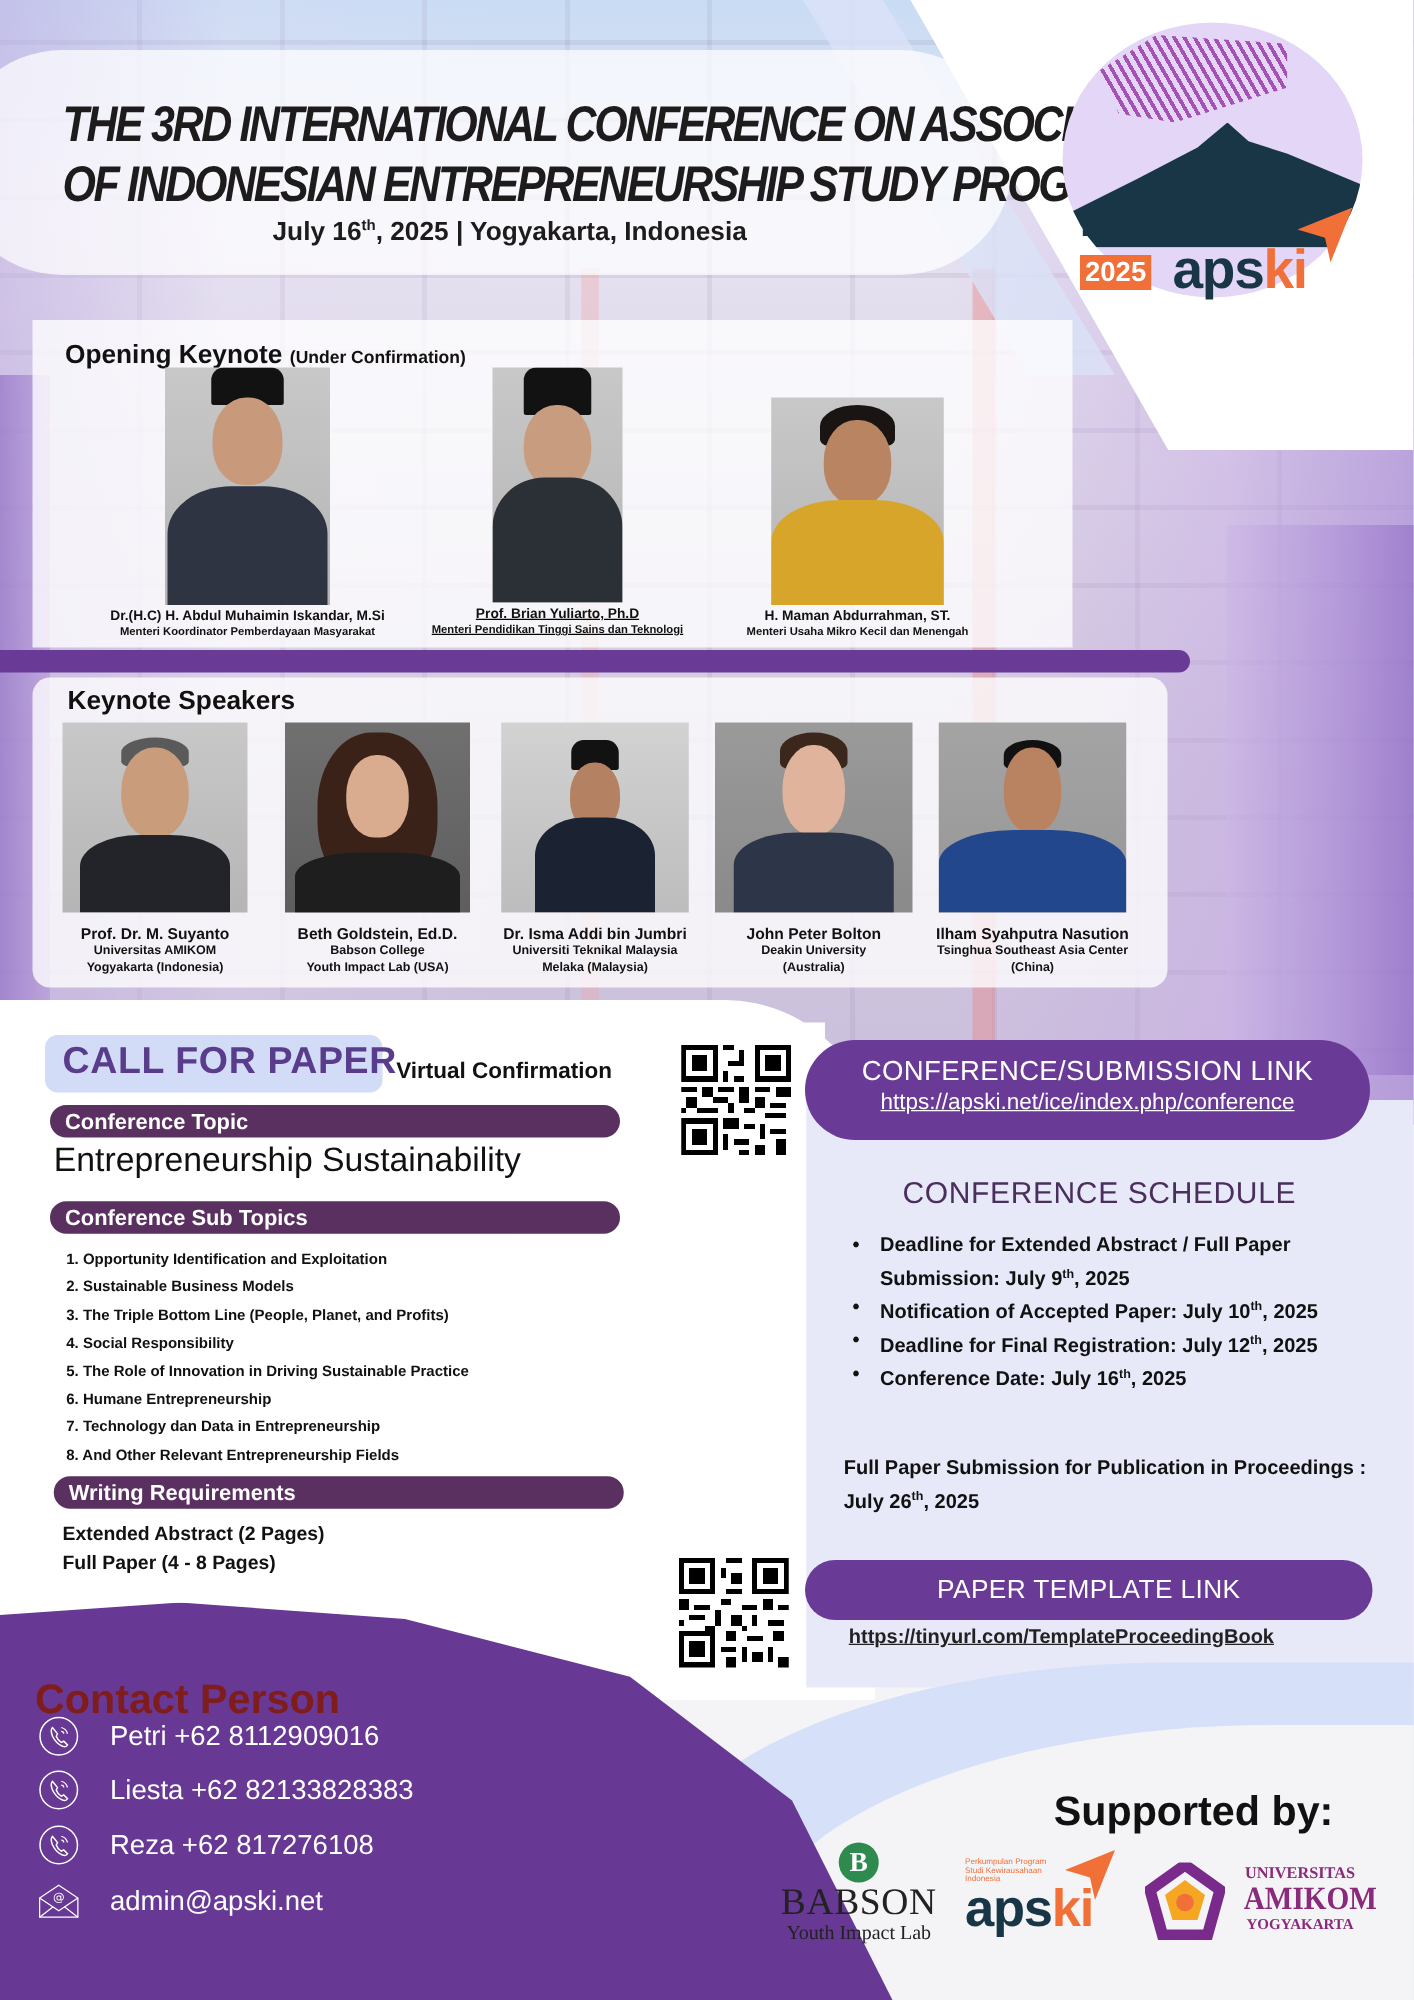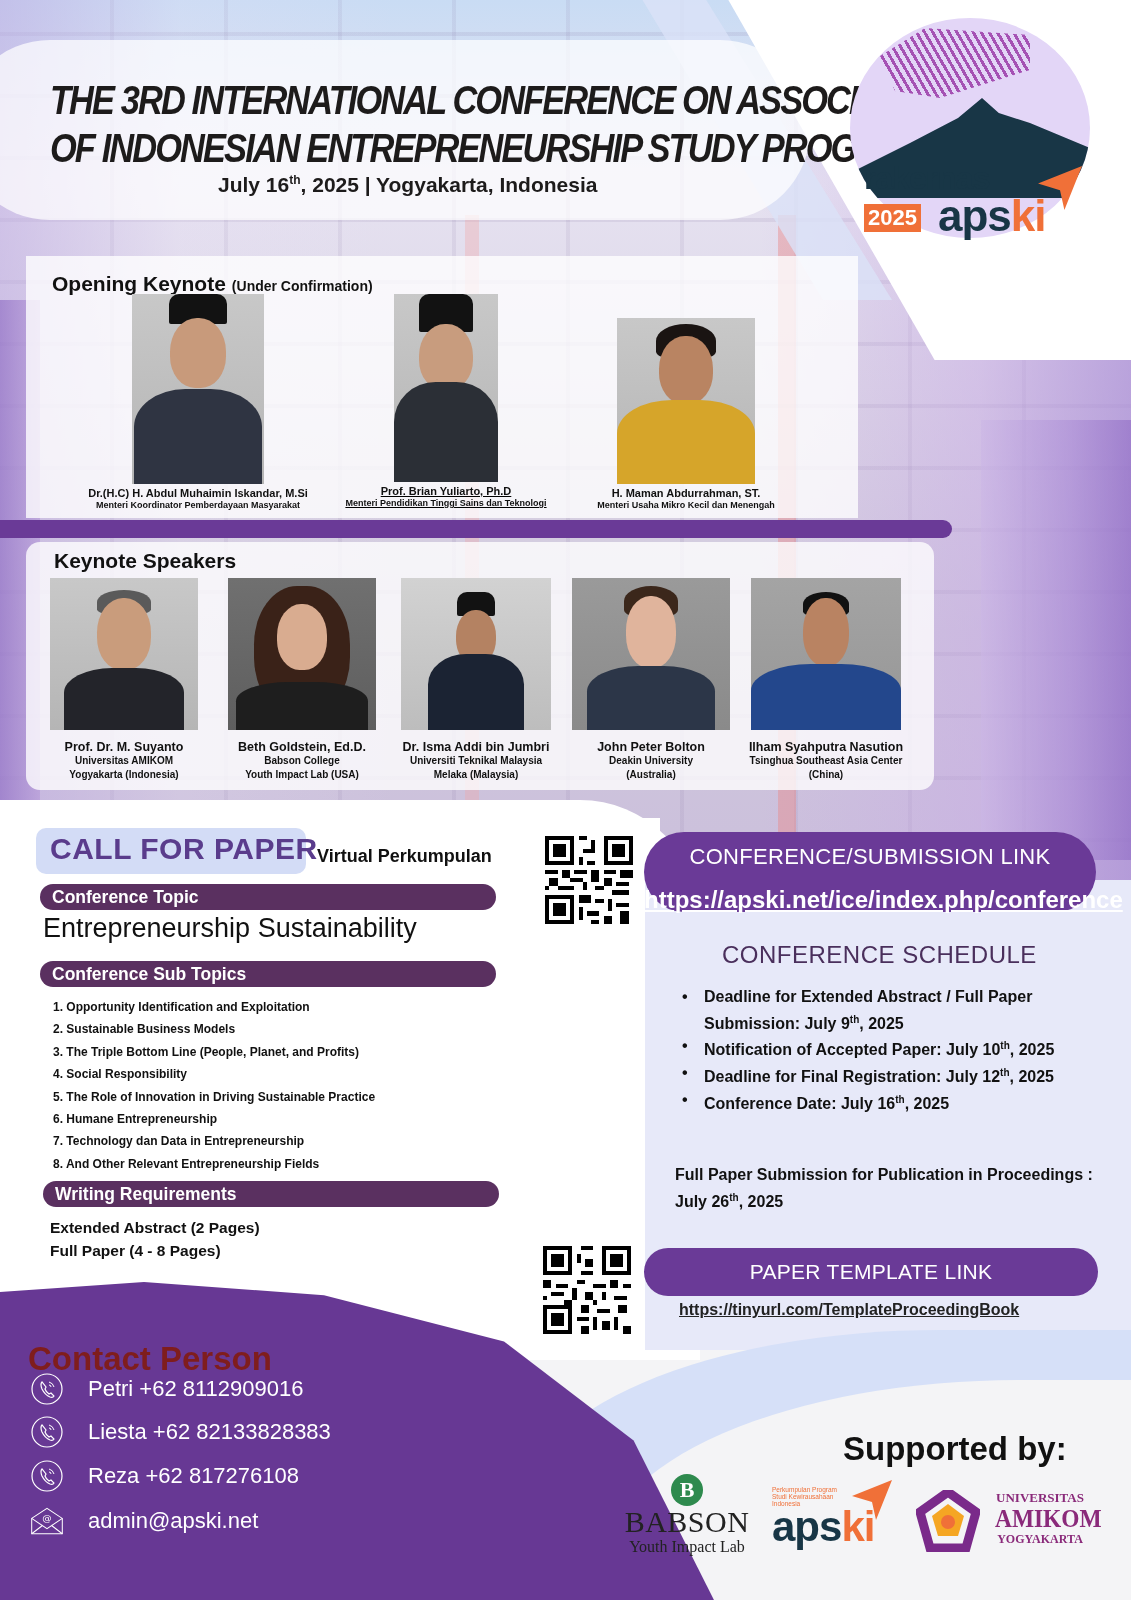--- a/index.html
+++ b/index.html
@@ -123,21 +123,21 @@
   .writing-list li { font-family:"Liberation Sans",sans-serif; font-weight:700; font-size:15.5px; color:#111; height:23px; line-height:23px; white-space:nowrap; }
 
   .qr { position:absolute; width:88px; height:88px; background:#fff; }
   .qr svg { width:88px; height:88px; display:block; }
   .qr.top { left:545px; top:836px; }
   .qr.bottom { left:543px; top:1246px; }
 
   .link-pill { position:absolute; background:#6a3a97; color:#fff; text-align:center; font-family:"Liberation Sans",sans-serif; }
   .link-pill.conf { left:644px; top:832px; width:452px; height:80px; border-radius:40px; }
   .link-pill.conf .ttl { font-size:22px; margin-top:12px; letter-spacing:.3px; white-space:nowrap; }
-  .link-pill.conf .url { font-size:24px; font-weight:700; text-decoration:underline; white-space:nowrap; margin-top:16px; color:#fff; display:block; }
+  .link-pill.conf .url { font-size:18px; font-weight:400; text-decoration:underline; white-space:nowrap; margin-top:1px; color:#fff; display:block; }
   .link-pill.tmpl { left:644px; top:1248px; width:454px; height:48px; border-radius:24px; font-size:21px; line-height:48px; letter-spacing:.3px; white-space:nowrap; }
   .tmpl-url { position:absolute; left:679px; top:1301px; font-family:"Liberation Sans",sans-serif; font-weight:700; font-size:16px; color:#222; text-decoration:underline; white-space:nowrap; }
 
   .sched-title { position:absolute; left:722px; top:941px; font-family:"Liberation Sans",sans-serif; font-size:24px; color:#4a2f5c; white-space:nowrap; letter-spacing:.5px; }
   .sched-list { position:absolute; left:680px; top:986px; width:420px; list-style:none; }
   .sched-list li { position:relative; padding-left:24px; font-family:"Liberation Sans",sans-serif; font-weight:700; font-size:16px; color:#111; line-height:22.5px; }
   .sched-list li::before { content:"\2022"; position:absolute; left:2px; top:0; font-size:16px; }
   .sched-list sup, .pub-note sup { font-size:10px; }
   .pub-note { position:absolute; left:675px; top:1164px; width:420px; font-family:"Liberation Sans",sans-serif; font-weight:700; font-size:16px; color:#111; line-height:22.5px; }
 
@@ -295,21 +295,21 @@
     <div class="role">(China)</div>
   </div>
 </div>
 
 <div class="white-blob"></div>
 <div class="white-blob2"></div>
 <div class="right-panel"></div>
 
 <div class="cfp-box"></div>
 <div class="cfp-label">CALL FOR PAPER</div>
-<div class="virtual">Virtual Perkumpulan</div>
+<div class="virtual">Virtual Confirmation</div>
 
 <div class="pill-header topic">Conference Topic</div>
 <div class="topic-text">Entrepreneurship Sustainability</div>
 
 <div class="pill-header subtopics">Conference Sub Topics</div>
 <ul class="subtopics-list">
   <li>1. Opportunity Identification and Exploitation</li>
   <li>2. Sustainable Business Models</li>
   <li>3. The Triple Bottom Line (People, Planet, and Profits)</li>
   <li>4. Social Responsibility</li>

